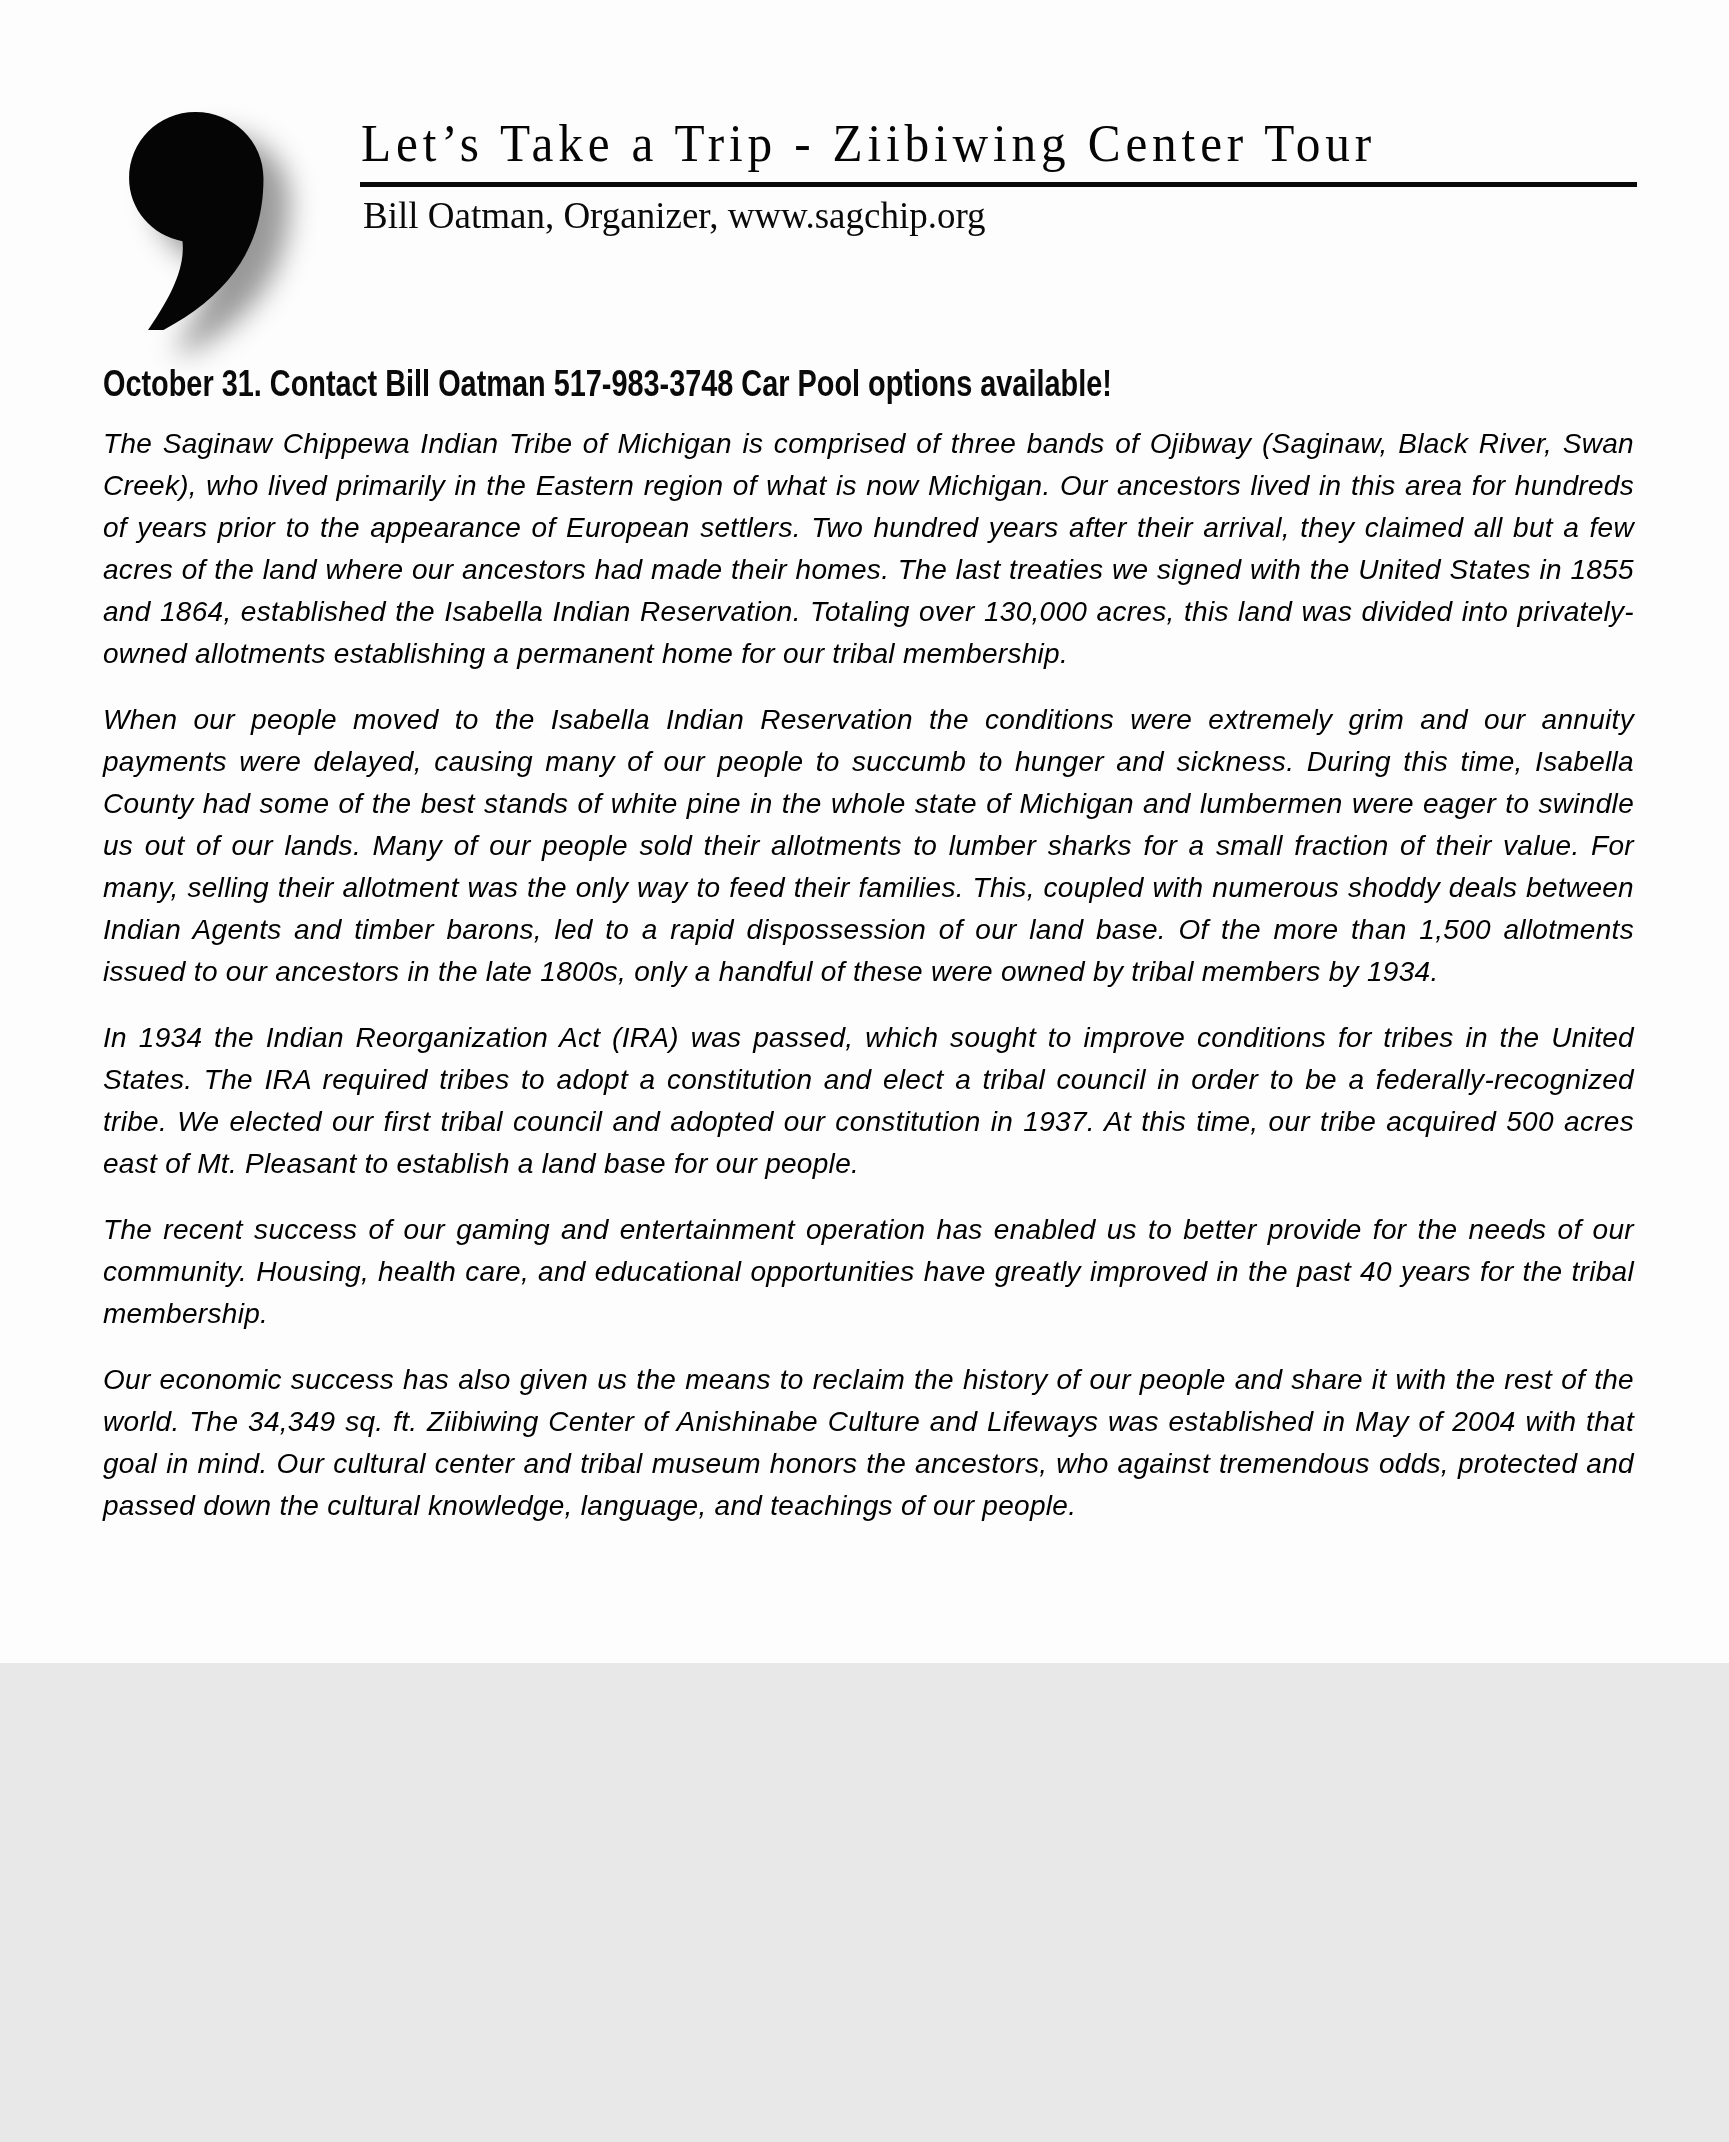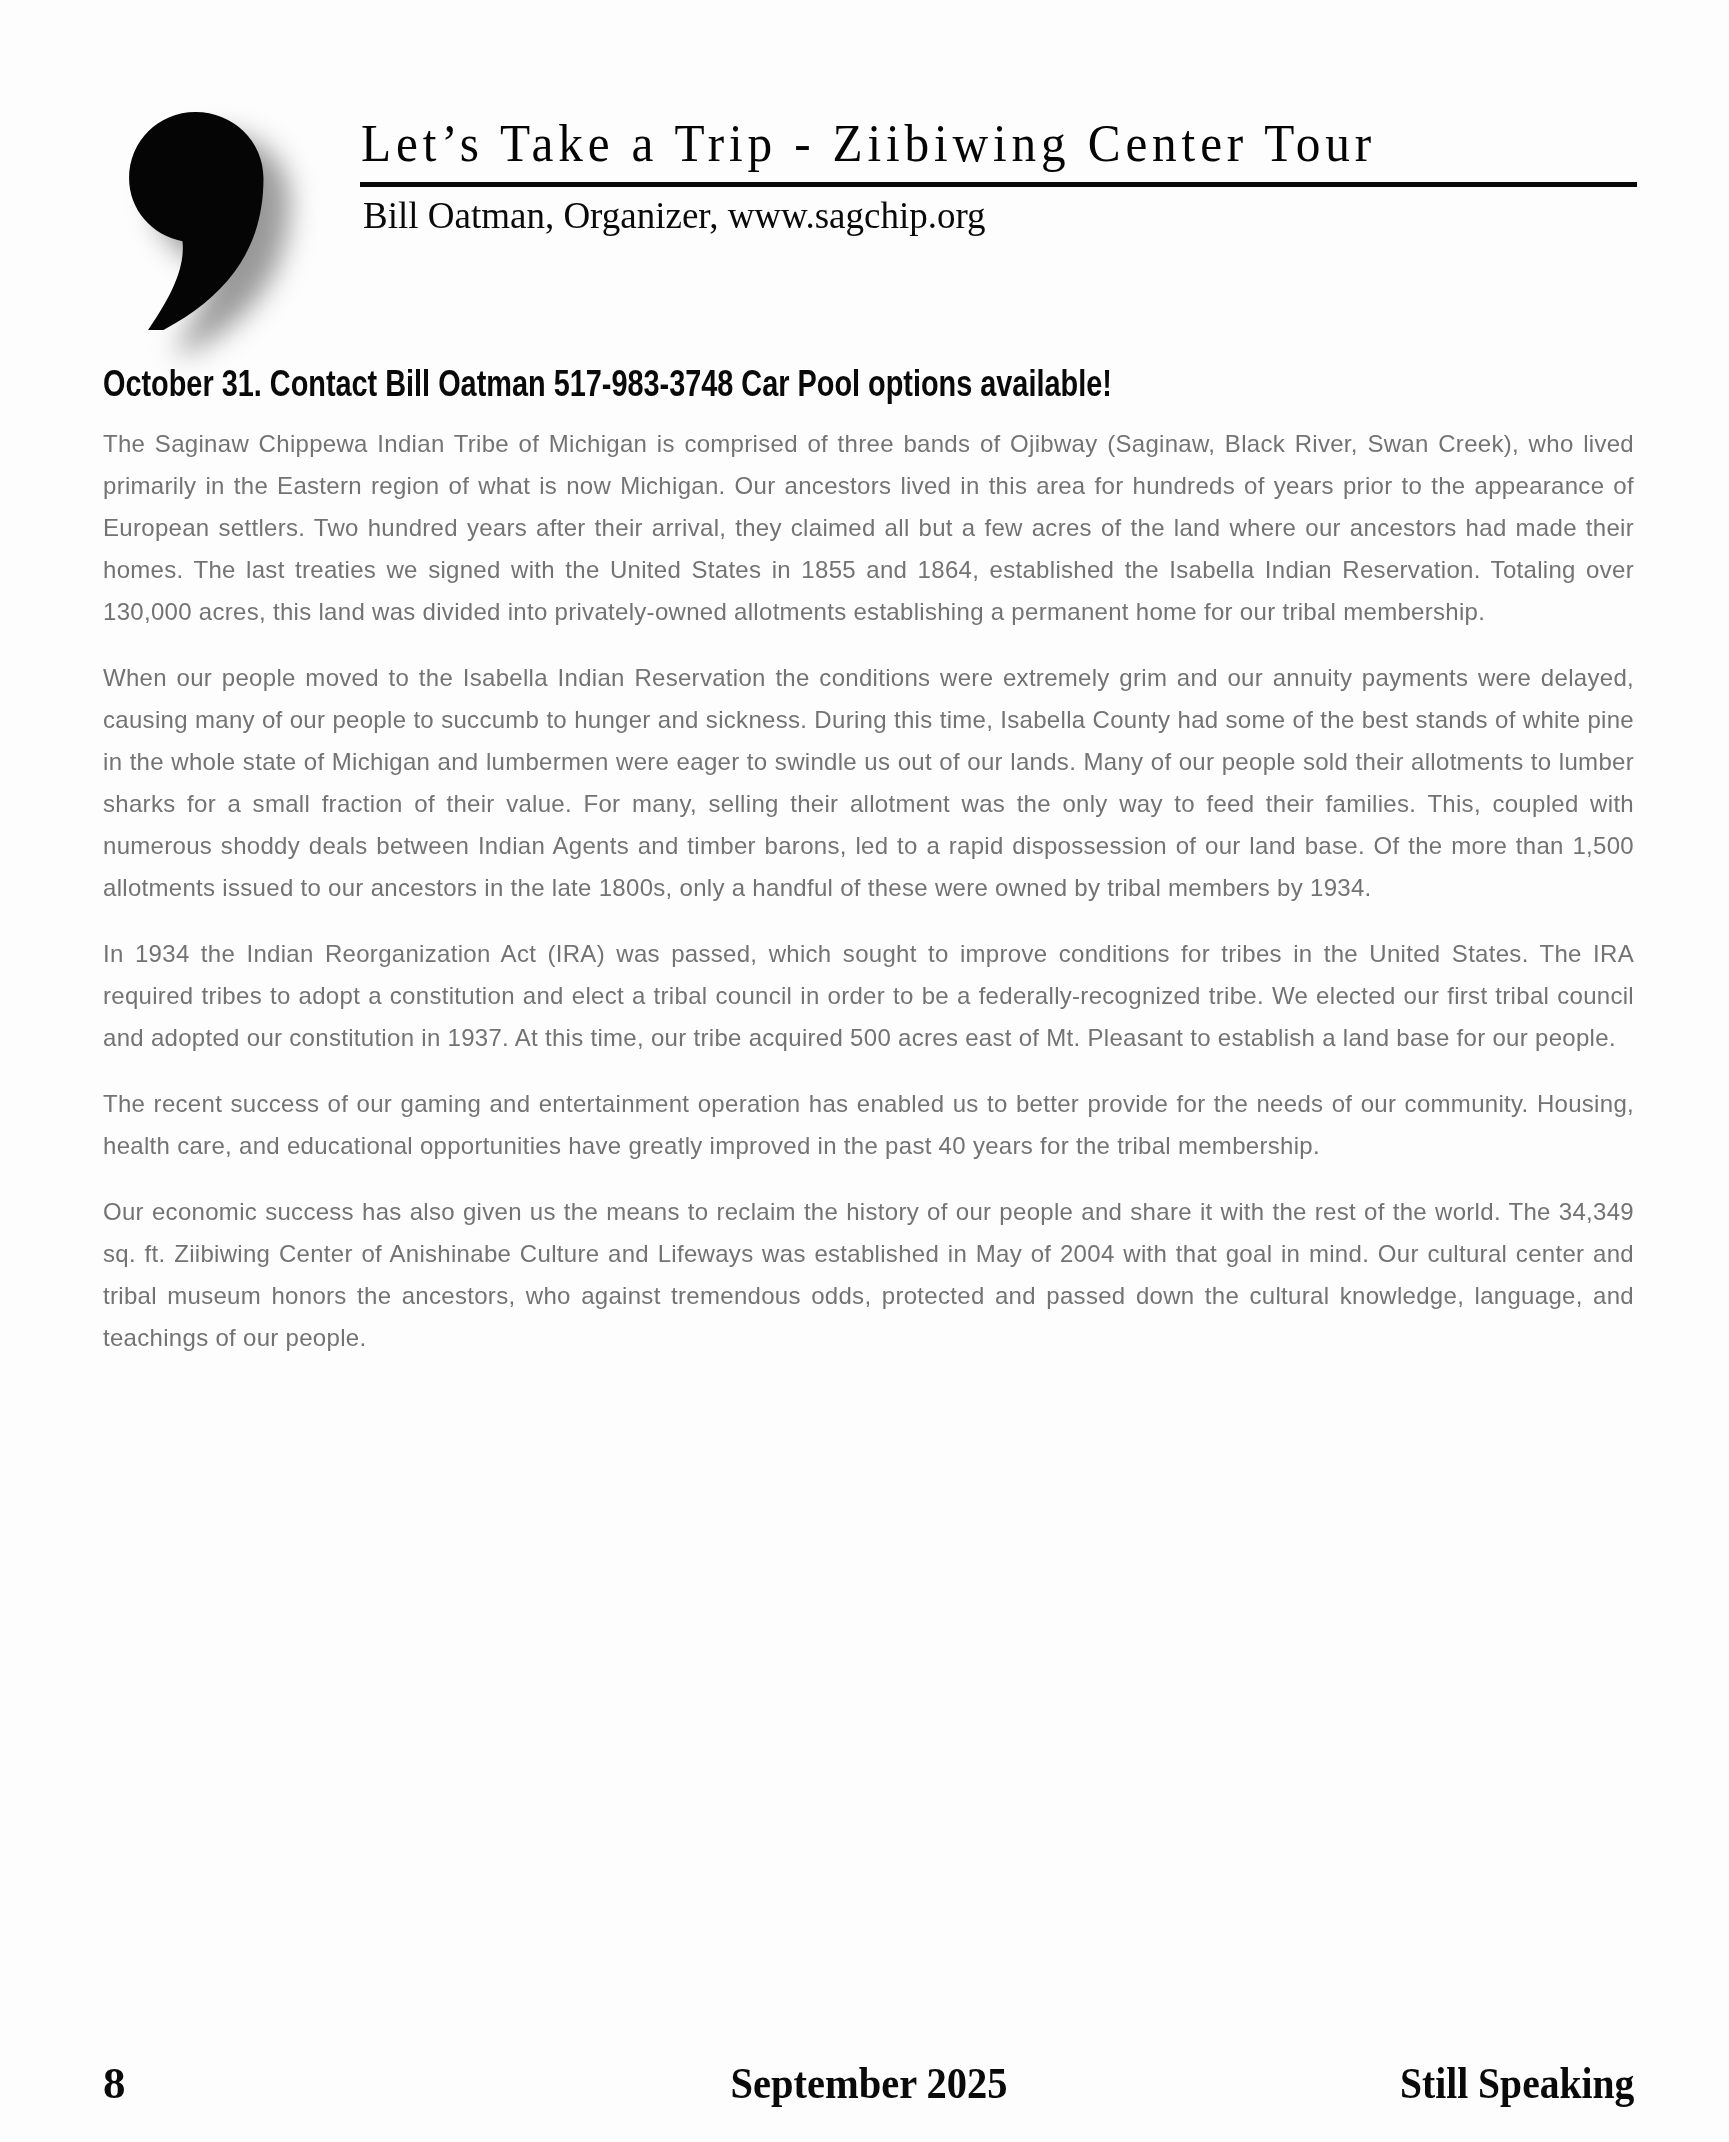--- a/index.html
+++ b/index.html
@@ -1,18 +1,18 @@
 <!DOCTYPE html>
 <html style="font-size:13.8px"><head>
 <meta charset="utf-8">
 <style>
   html,body { margin:0; padding:0; background:#e8e8e8; }
   .page {
     position:relative;
-    width:1729px; height:2142px;
+    width:1729px; height:1663px;
     background:#fdfdfd;
     overflow:hidden;
     color:#0e0e0e;
   }
   
   .comma-wrap {
     position:absolute; left:129px; top:112px; width:138px; height:224px;
     filter: drop-shadow(26px 22.4px 13.8px rgba(0,0,0,0.40));
   }
   
@@ -39,22 +39,22 @@
     position:absolute; left:103px; top:362px;
     font-family:"Liberation Sans", sans-serif;
     font-weight:bold; font-size:37px; line-height:43px; color:#0a0a0a;
     transform:scaleX(0.78); transform-origin:left top;
     white-space:nowrap;
   }
   
   .body-text {
     position:absolute; left:103px; top:423px; width:1531px;
     font-family:"Liberation Sans", sans-serif;
-    font-size:24px; line-height:42px; letter-spacing:0.3px;
-    text-align:justify; color:#737373;
+    font-size:28px; line-height:42px; letter-spacing:0.3px;
+    text-align:justify; color:#000000;font-style:italic;
   }
   .body-text p { margin:0 0 24px 0; }
   
   .footer {
     position:absolute; left:103px; top:2061px; width:1531px; height:60px;
     font-family:"Liberation Serif", serif;
     font-weight:bold; font-size:45px; line-height:45px; color:#0a0a0a;
   }
   .footer-left  { position:absolute; left:0; top:0; }
   .footer-center{ position:absolute; left:50%; top:0; transform:translateX(-50%) scaleX(0.9); white-space:nowrap; }

